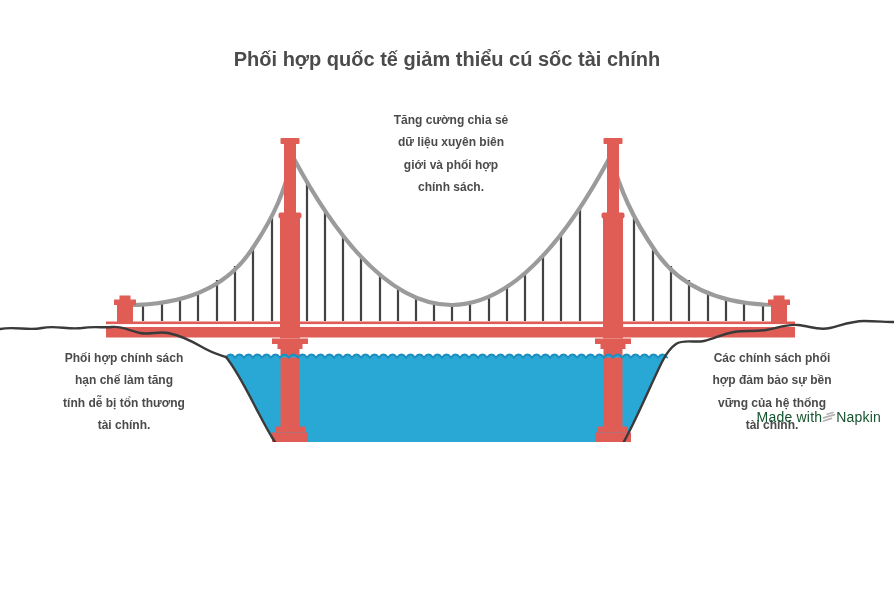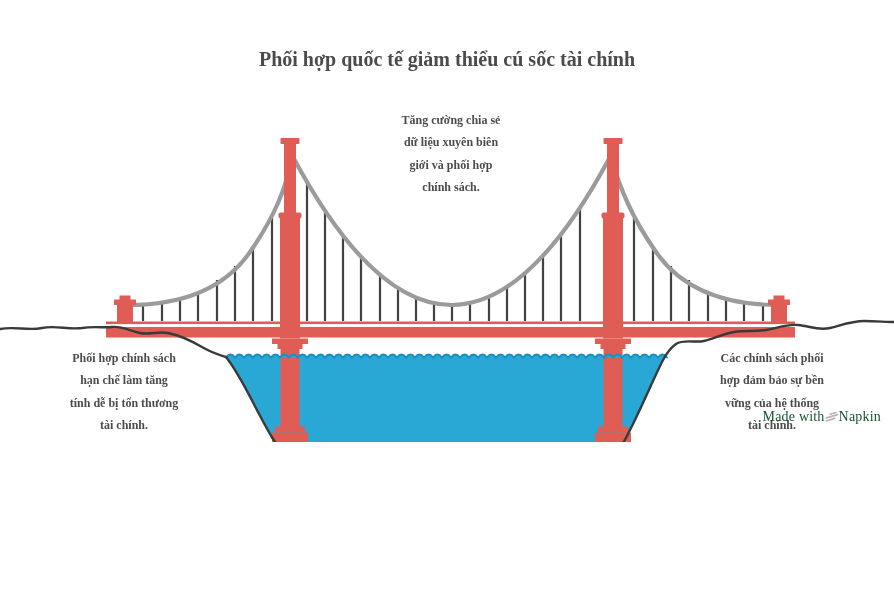--- a/index.html
+++ b/index.html
@@ -1,18 +1,18 @@
 <!DOCTYPE html>
 <html><head>
 <meta charset="utf-8">
 <style>
   html,body{margin:0;padding:0;background:#fff;}
   .canvas{
     position:relative;width:894px;height:442px;background:#ffffff;
-    font-family:Liberation Serif, serif;overflow:hidden;
+    font-family:Liberation Sans, sans-serif;overflow:hidden;
   }
   .txt{
     position:absolute;color:#4b4b4b;font-weight:700;text-align:center;
     white-space:pre-line;line-height:22.4px;font-size:12px;
   }
   .title{
     position:absolute;top:48px;left:0;width:100%;text-align:center;
     color:#4b4b4b;font-weight:700;font-size:20px;
   }
   .anno-top{top:109px;left:451px;transform:translateX(-50%);width:260px;}

